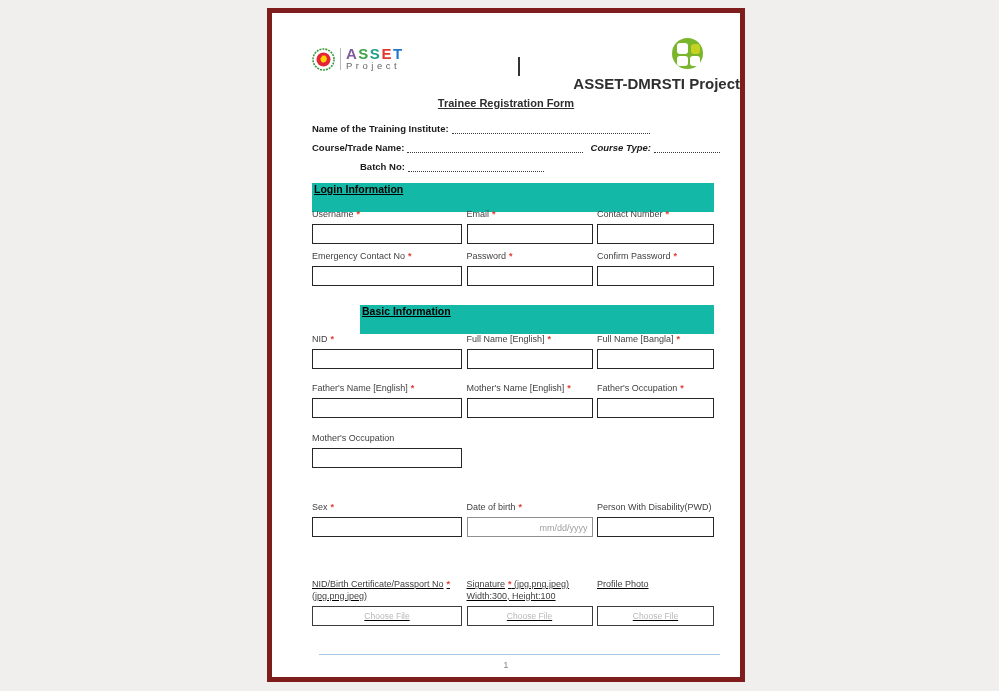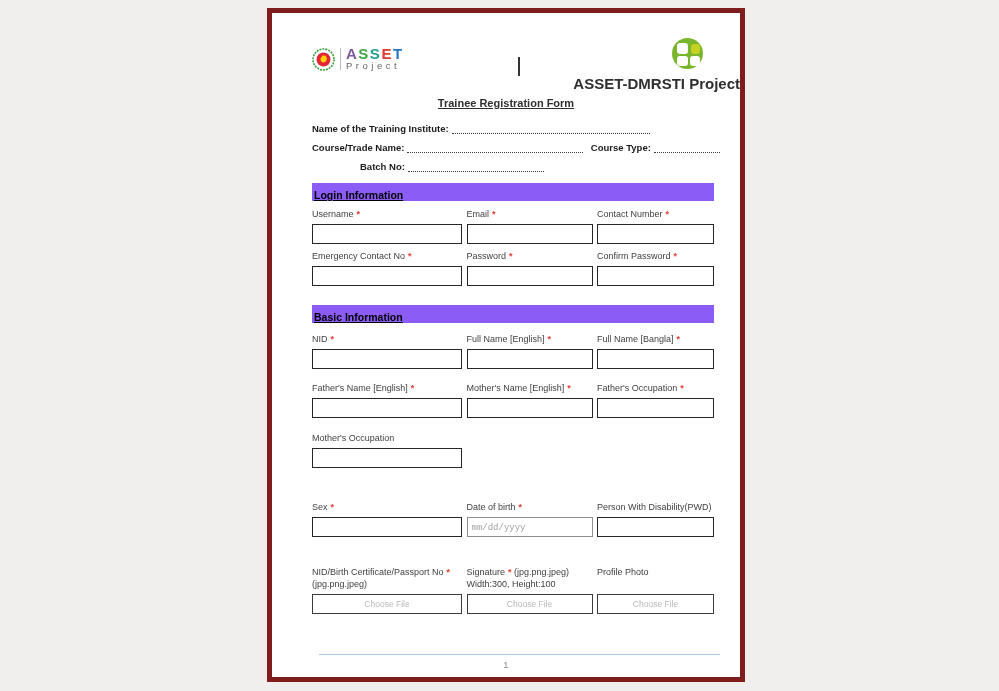--- a/index.html
+++ b/index.html
@@ -36,39 +36,39 @@
     font-size:15px; font-weight:700; color:#2f2f2f; }
   .doc-subtitle { position:absolute; left:0; top:84px; width:100%; text-align:center;
     font-size:11px; font-weight:700; color:#2f2f2f; text-decoration:underline; }
   
   .meta-line { position:absolute; left:40px; right:20px; display:flex; align-items:flex-end;
     font-size:9.5px; font-weight:700; color:#1b1b1b; white-space:nowrap; }
   .leader { display:inline-block; height:9px; border-bottom:1.5px dotted #3a3a3a; margin-left:3px; }
   .leader.fine { border-bottom:1px dotted #3a3a3a; }
   .m1 { top:110px; } .m2 { top:129px; } .m3 { top:148px;margin-left:48px; }
   .lead-a { width:198px; } .lead-b { width:183px; } .lead-c { width:69px; } .lead-d { width:136px; }
-  .m2 .ct { margin-left:8px; }
-  
-  .section-bar { position:absolute; left:40px; right:26px; height:18px;
-    background:#8b5cf6; display:flex; align-items:flex-end; }
+  .m2 .ct { margin-left:8px;font-style:italic; }
+  
+  .section-bar { position:absolute; left:40px; right:26px; height:29px;
+    background:#14b8a6; display:flex; align-items:flex-start; }
   .section-bar span { font-size:10.5px; font-weight:700; color:#000;
     text-decoration:underline; padding-left:2px; }
-  .bar-login { top:170px; } .bar-basic { top:292px; }
+  .bar-login { top:170px; } .bar-basic { top:292px;margin-left:48px; }
   
   .frow { position:absolute; left:40px; right:26px; display:grid;
     grid-template-columns:150px 126px 117px; justify-content:space-between; }
   .r-login1 { top:195px; } .r-login2 { top:237px; }
   .r-b1 { top:320px; } .r-b2 { top:369px; } .r-b3 { top:419px; }
-  .r-b4 { top:488px; } .r-b5 { top:517px; } .r-b6 { top:554px; }
+  .r-b4 { top:488px; } .r-b5 { top:517px; } .r-b6 { top:566px;text-decoration:underline; }
   .flabel { font-size:9px; color:#3f3f3f; line-height:12px; margin-bottom:4px; white-space:nowrap; }
   .r-b6 .flabel { margin-bottom:3px; white-space:normal; line-height:11.5px; height:24px; }
   .star { color:#e23b2e; margin-left:3px; font-weight:700; }
   .tbox { display:block; width:100%; height:20px; border:1px solid #262626; background:#fff;
     border-radius:0; font-size:10px; padding:0 4px; font-family:"Liberation Sans",sans-serif; }
-  .tbox.date { border-color:#8f8f8f; text-align:left;font-family:Liberation Mono, monospace; }
+  .tbox.date { border-color:#8f8f8f; text-align:right; }
   .tbox.date::placeholder { color:#a0a0a0; font-size:9px; }
   .filebtn { display:block; width:100%; height:20px; border:1px solid #3c3c3c; background:#fff;
     color:#b8b8b8; font-size:8.5px; font-family:"Liberation Sans",sans-serif; cursor:pointer; }
   
   .footer-rule { position:absolute; left:47px; top:641px; width:401px; border-top:1px solid #aac7e3; }
   .page-number { position:absolute; left:0; top:646px; width:100%; text-align:center;
     font-size:9.5px; color:#8b8b8b; }
 </style>
 </head>
 <body>

